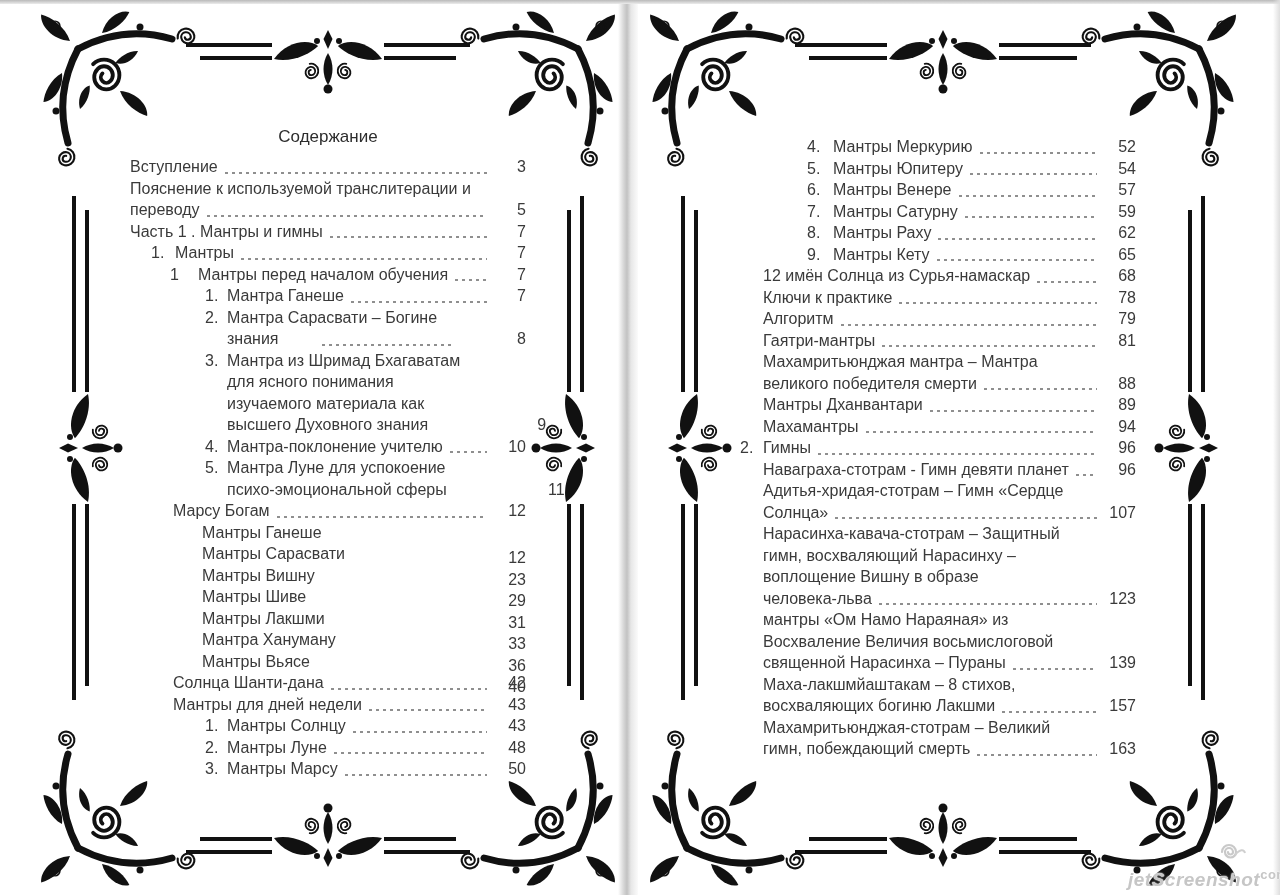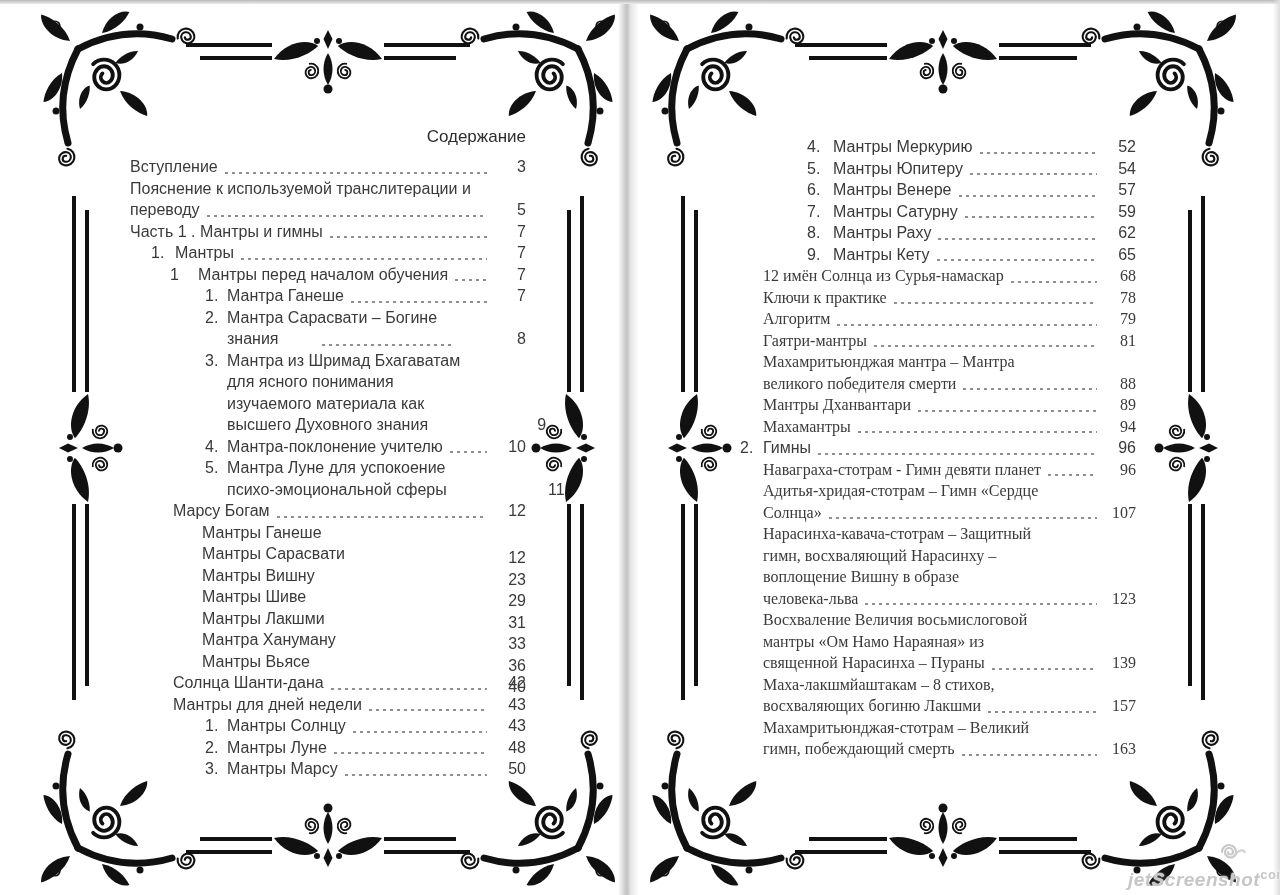--- a/index.html
+++ b/index.html
@@ -15,38 +15,38 @@
     background:linear-gradient(90deg,rgba(255,255,255,0),#dedede);z-index:5;}
   .gutter{position:absolute;left:618px;top:0;width:20px;height:895px;z-index:4;
     background:linear-gradient(90deg,#ffffff,#d4d4d4 30%,#c2c2c2 45%,#e7e7e7 65%,#fbfbfb);}
   .page{position:absolute;top:0;height:895px;background:#fff;}
   .page-left{left:0;width:620px;}
   .page-right{left:637px;width:643px;}
   .frame{position:absolute;left:0;top:0;width:100%;height:100%;}
   .content{position:absolute;}
   .page-left .content{left:130px;top:126px;width:396px;}
   .page-right .content{left:103px;top:136px;width:396px;}
-  .toc-title{text-align:right;font-size:17px;line-height:22px;color:#2d2d2d;margin-bottom:8px;}
+  .toc-title{text-align:center;font-size:17px;line-height:22px;color:#2d2d2d;margin-bottom:8px;}
   .toc-row{display:flex;height:21.5px;line-height:21.5px;font-size:16px;white-space:nowrap;}
   .toc-row .num{flex:0 0 auto;}
   .toc-row .txt{flex:0 0 auto;}
   .toc-row .leader{flex:1 1 auto;align-self:flex-end;height:2px;margin:0 5px 4px 7px;
     background:repeating-linear-gradient(90deg,#8f8f8f 0 3px,transparent 3px 7px);}
   .toc-row .pg{flex:0 0 34px;text-align:right;}
   
   .l0{padding-left:0;}
   .l1{padding-left:21px;}  .l1 .num{width:24px;}
   .l2n{padding-left:40px;} .l2n .num{width:28px;}
   .l2{padding-left:43px;}
   .l3n{padding-left:75px;} .l3n .num{width:22px;}
   .l3{padding-left:72px;flex-direction:column;}
   .l3c{padding-left:97px;gap:36px;}
   
   .r1{padding-left:0;}     .r1 .num{width:23px;}
-  .r2{padding-left:23px;font-family:Liberation Serif, serif;}
+  .r2{padding-left:23px;}
   .r3{padding-left:67px;}  .r3 .num{width:26px;}
   .watermark{position:absolute;left:1128px;top:843px;width:145px;z-index:9;
     color:#c6c6c6;text-shadow:0 0 2px #fff,0 0 1px #fff;pointer-events:none;}
   .watermark .wm-icon{margin-left:92px;height:18px;}
   .watermark .wm-text{font-size:19px;font-weight:700;font-style:italic;letter-spacing:.5px;line-height:20px;}
   .watermark .wm-sup{font-size:13px;vertical-align:super;font-style:normal;}
   .defs-svg{position:absolute;width:0;height:0;}
 </style>
 </head>
 <body>
@@ -422,26 +422,26 @@
 
   </div>
         <div class="toc-row r2">
 
     <span class="txt">человека-льва</span>
     <span class="leader"></span>
     <span class="pg">123</span>
   </div>
         <div class="toc-row r2">
 
+    <span class="txt">мантры «Ом Намо Нараяная» из</span>
+
+  </div>
+        <div class="toc-row r2">
+
     <span class="txt">Восхваление Величия восьмислоговой</span>
-
-  </div>
-        <div class="toc-row r2">
-
-    <span class="txt">мантры «Ом Намо Нараяная» из</span>
 
   </div>
         <div class="toc-row r2">
 
     <span class="txt">священной Нарасинха – Пураны</span>
     <span class="leader"></span>
     <span class="pg">139</span>
   </div>
         <div class="toc-row r2">
 

